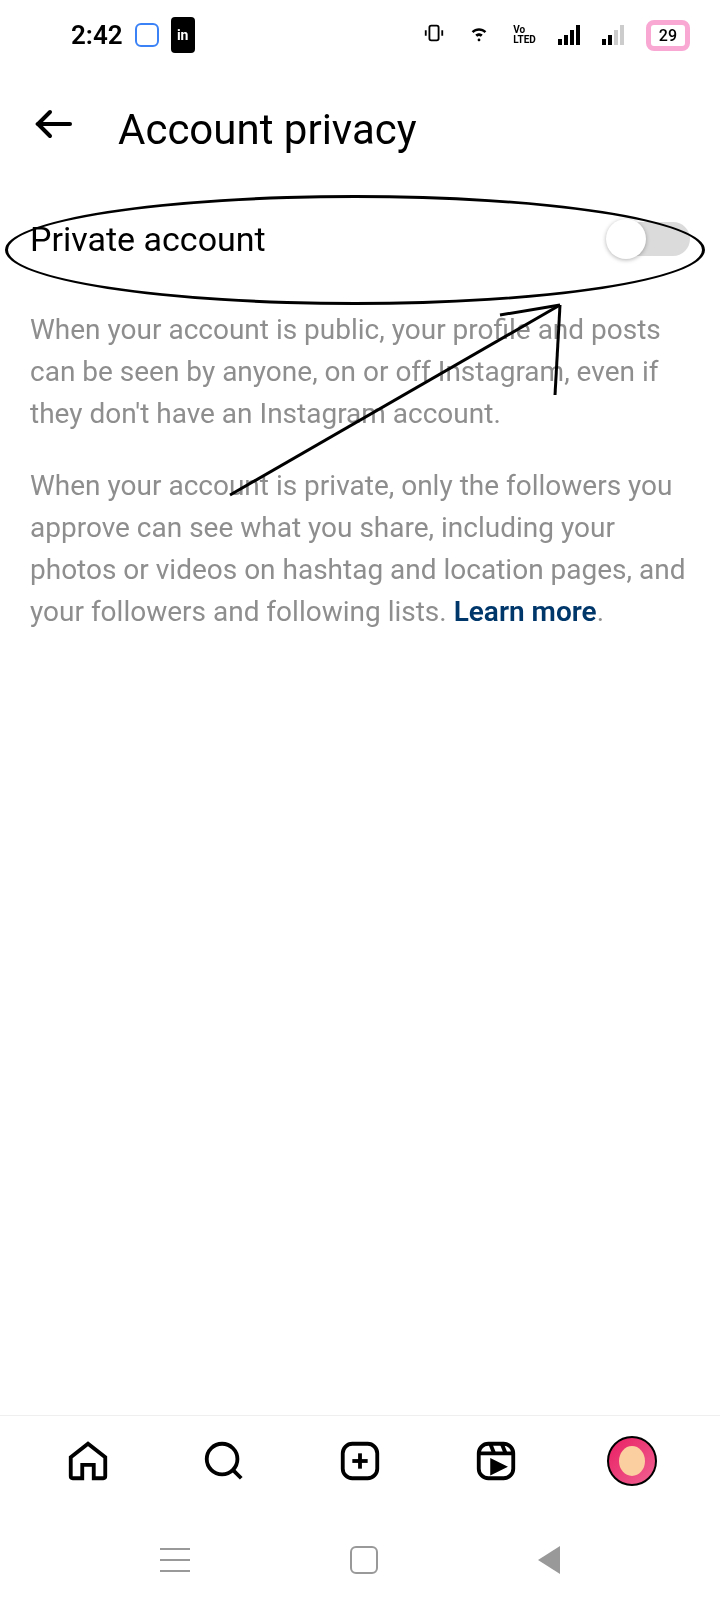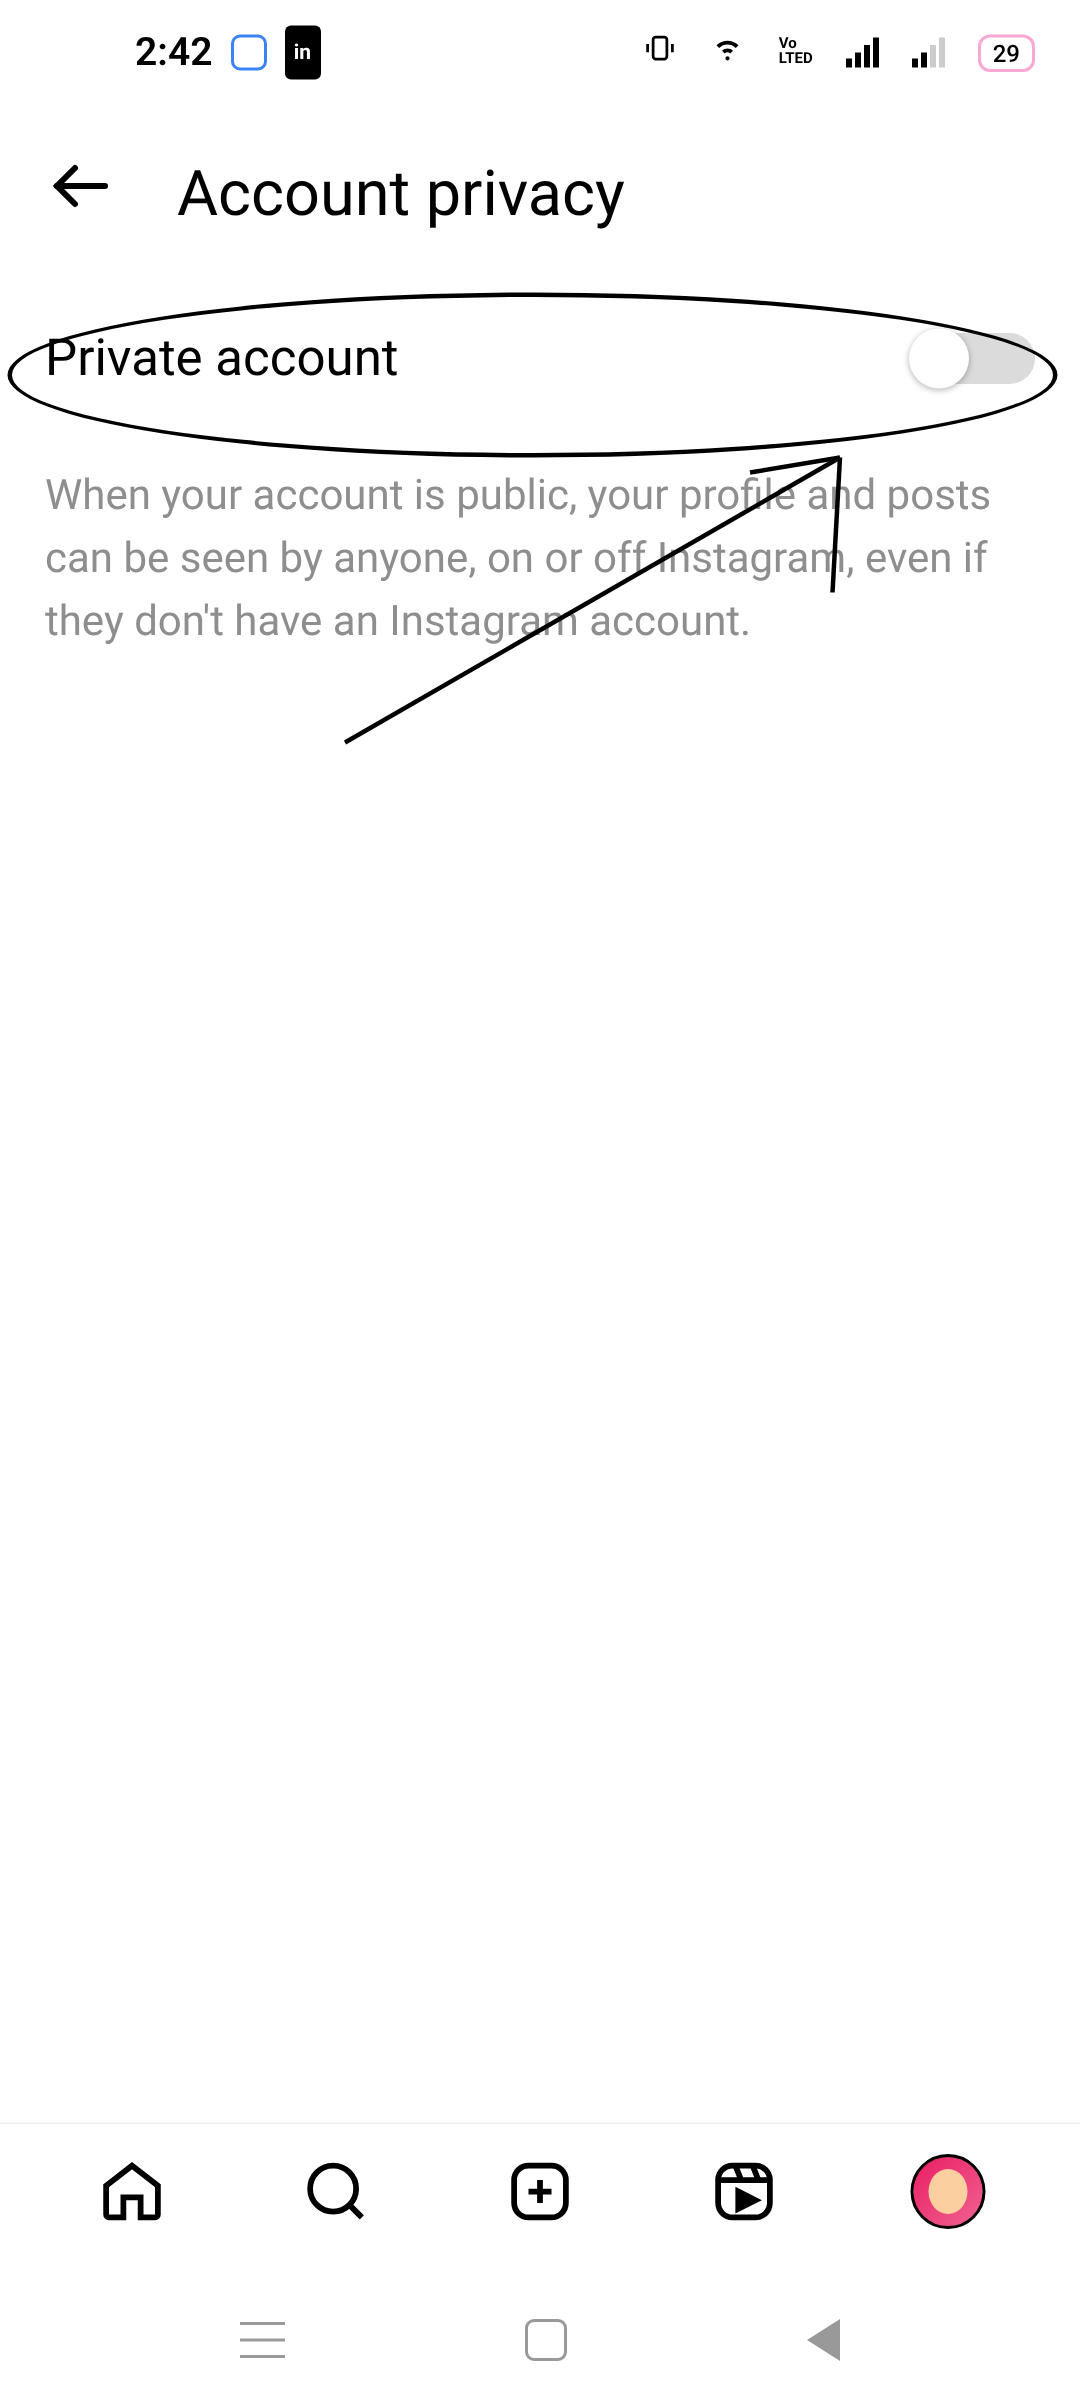--- a/index.html
+++ b/index.html
@@ -13,21 +13,21 @@
       background: #ffffff;
       font-family: -apple-system, BlinkMacSystemFont, "Segoe UI", Roboto, Helvetica, Arial, sans-serif;
       position: relative;
       overflow: hidden;
     }
     .status-bar {
       height: 70px;
       display: flex;
       justify-content: space-between;
       align-items: center;
-      padding: 0 30px 0 90px;
+      padding: 0 30px 0 71px;
       font-size: 26px;
       font-weight: 600;
     }
     .status-left {
       display: flex;
       align-items: center;
       gap: 12px;
     }
     .status-right {
       display: flex;
@@ -47,21 +47,21 @@
       background: #000;
       border-radius: 4px;
       color: #fff;
       display: inline-flex;
       align-items: center;
       justify-content: center;
       font-size: 14px;
       font-weight: bold;
     }
     .battery {
-      border: 2px solid #f9a8d4;
+      border: 5px solid #f9a8d4;
       border-radius: 8px;
       padding: 1px 8px;
       font-size: 16px;
       font-weight: 500;
     }
     .signal-bars {
       display: inline-flex;
       align-items: flex-end;
       gap: 2px;
       height: 20px;
@@ -308,20 +308,23 @@
 <div class="annotation-ellipse"></div>
 
 <svg class="annotation-arrow" viewBox="0 0 370 230">
   <line x1="10" y1="220" x2="340" y2="30" stroke="#000" stroke-width="3"></line>
   <line x1="340" y1="30" x2="280" y2="40" stroke="#000" stroke-width="3"></line>
   <line x1="340" y1="30" x2="335" y2="120" stroke="#000" stroke-width="3"></line>
 </svg>
 
 <div class="description">
   <p>When your account is public, your profile and posts can be seen by anyone, on or off Instagram, even if they don't have an Instagram account.</p>
+  <p>
+    <span>When your account is private, only the followers you approve can see what you share, including your photos or videos on hashtag and location pages, and your followers and following lists. </span><span class="learn-more">Learn more</span><span>.</span>
+  </p>
 </div>
 
 <div class="bottom-nav">
   <div class="nav-item">
     <svg width="46" height="46" viewBox="0 0 24 24" fill="none" stroke="#000" stroke-width="2">
         <path d="M3 10L12 3l9 7v10a1 1 0 01-1 1h-5v-7h-6v7H4a1 1 0 01-1-1V10z"></path>
       </svg>
   </div>
   <div class="nav-item">
     <svg width="46" height="46" viewBox="0 0 24 24" fill="none" stroke="#000" stroke-width="2">

